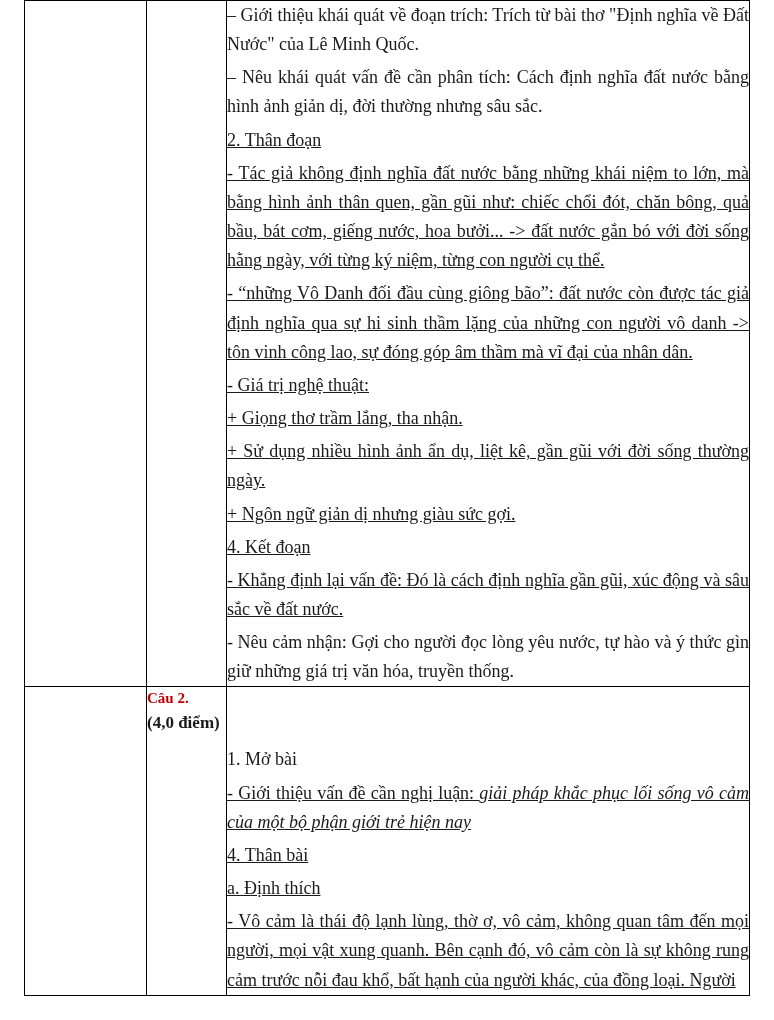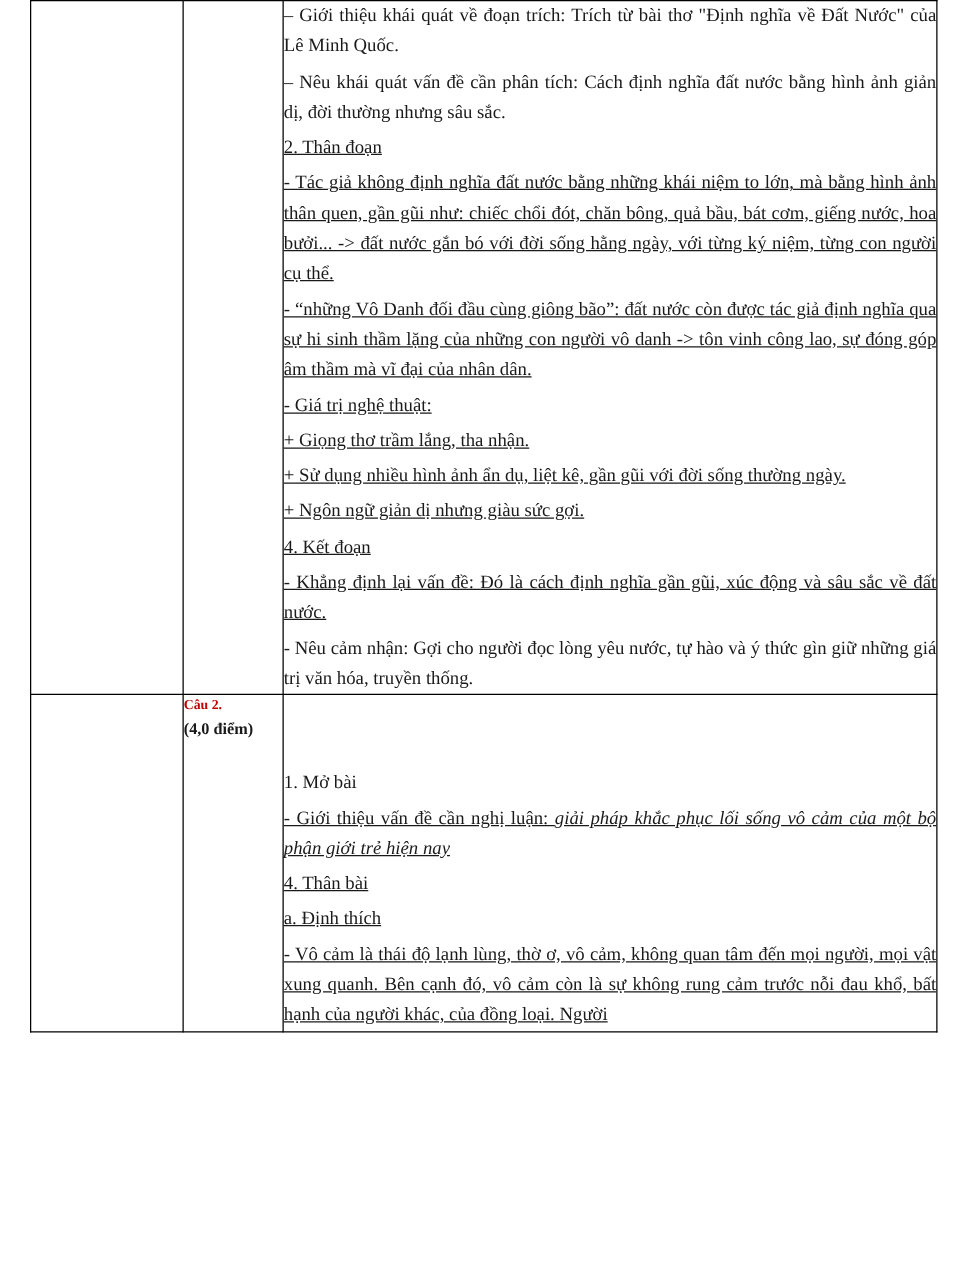--- a/index.html
+++ b/index.html
@@ -37,42 +37,42 @@
   .col-c { width: 523px; }
 
   .cell-pad {
     padding: 6px 10px 8px 12px;
   }
   .content-cell {
     padding: 6px 14px 10px 12px;
   }
   p.para {
     margin: 0 0 0 0;
-    font-size: 15px;
+    font-size: 18px;
     line-height: 1.62;
     text-align: justify;
     text-justify: inter-word;
   }
   p.para + p.para {
     margin-top: 4px;
   }
   p.gap {
     margin-top: 13px;
     text-decoration: underline;
   }
   .label-red {
     color: #c00000;
     font-weight: bold;
-    font-size: 11px;
+    font-size: 15px;
     line-height: 1.5;
     margin: 0;
   }
   .label-sub {
     font-weight: bold;
-    font-size: 13px;
+    font-size: 17px;
     line-height: 1.5;
     margin: 0;
   }
   .italic {
     font-style: italic;
   }
   .spacer-top {
     height: 58px;
   }
   .empty-cell {

